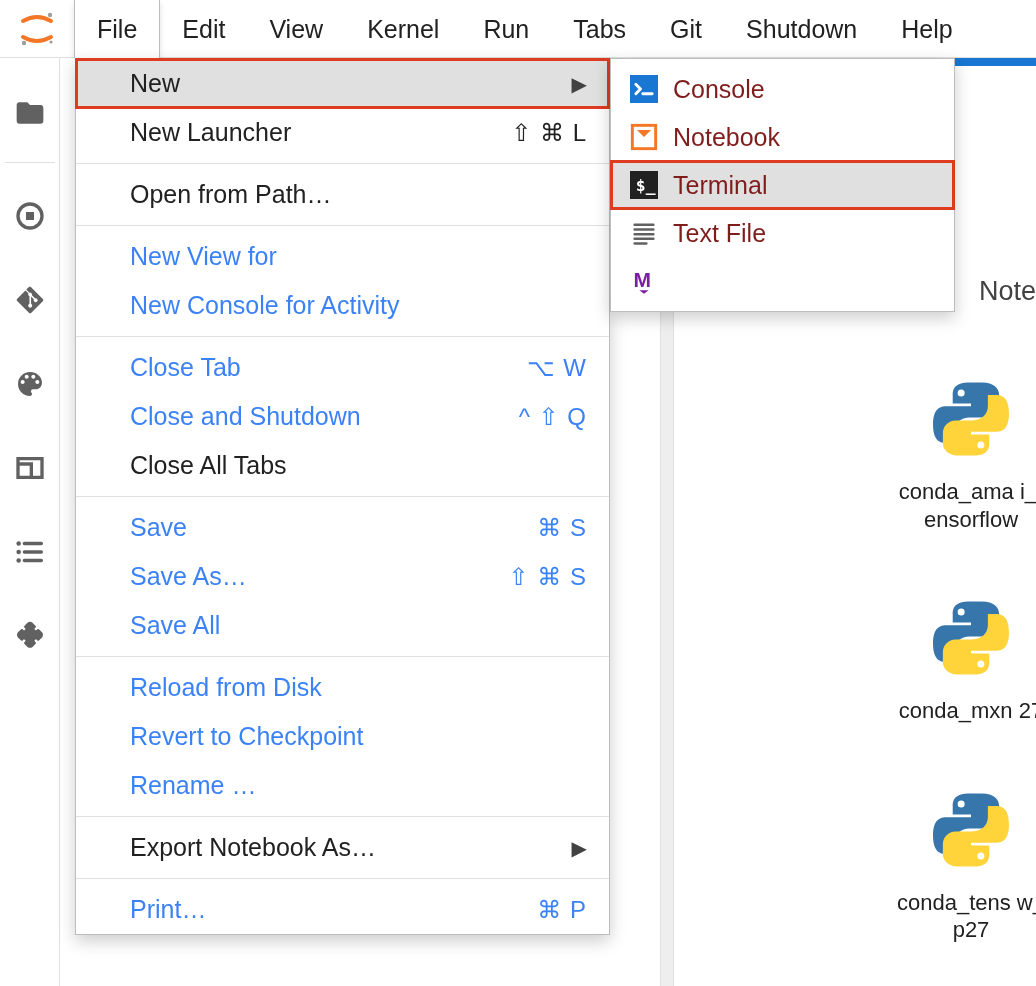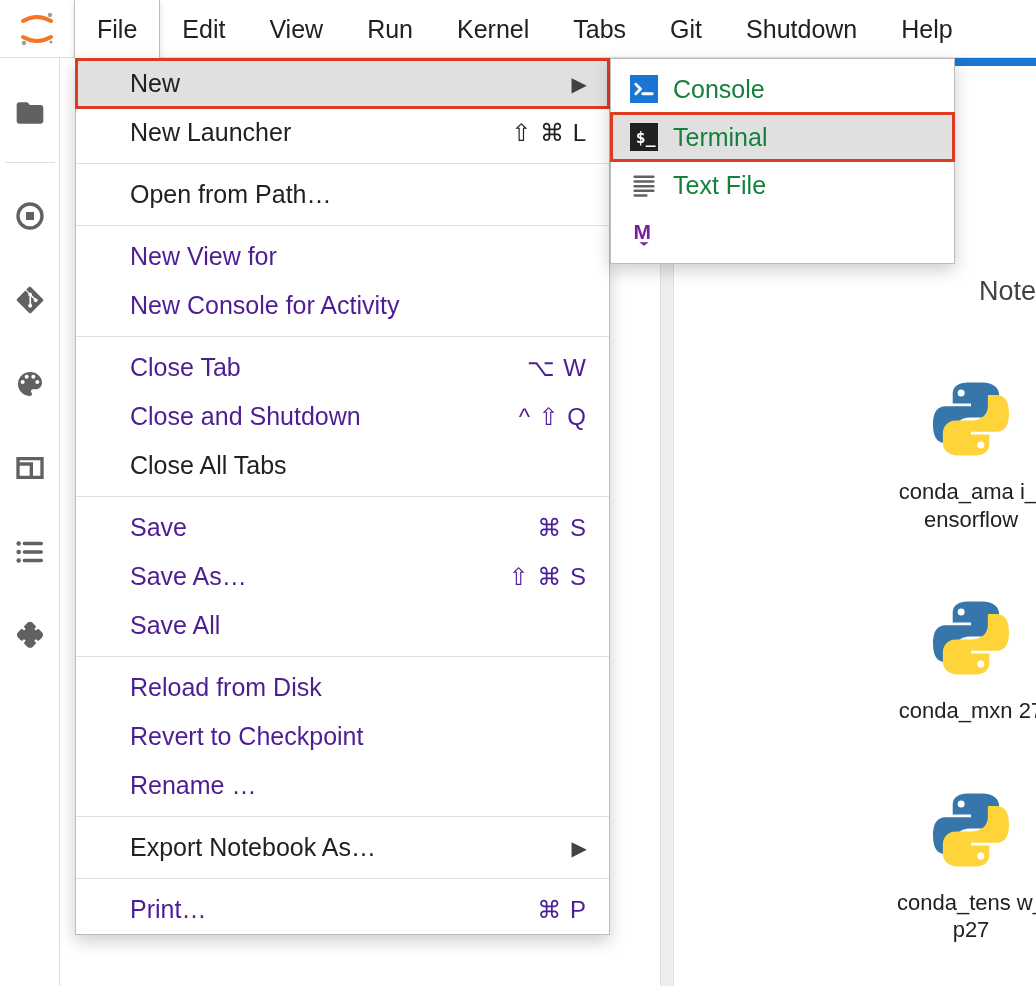--- a/index.html
+++ b/index.html
@@ -91,21 +91,21 @@
   height: 49px;
   display: flex;
   align-items: center;
   padding: 0 22px 0 54px;
   font-size: 25px;
   color: #212121;
   cursor: pointer;
   position: relative;
 }
 .menu-item.disabled {
-  color: #4c1d95;
+  color: #3b82f6;
   cursor: default;
 }
 .menu-item.highlighted {
   background: #e0e0e0;
 }
 .menu-item.red-outline {
   outline: 3px solid #de3b21;
   outline-offset: -2px;
 }
 .menu-item .shortcut {
@@ -135,21 +135,21 @@
   box-shadow: 0 6px 16px rgba(0,0,0,0.2);
   z-index: 11;
   padding: 6px 0;
 }
 .submenu-item {
   height: 48px;
   display: flex;
   align-items: center;
   padding: 0 18px;
   font-size: 25px;
-  color: #15803d;
+  color: #7f1d1d;
   cursor: pointer;
   position: relative;
 }
 .submenu-item.highlighted {
   background: #e0e0e0;
 }
 .submenu-item.red-outline {
   outline: 3px solid #de3b21;
   outline-offset: -2px;
 }
@@ -230,22 +230,22 @@
       <path d="M6 12 Q20 4 34 12" stroke="#f37726" stroke-width="4" fill="none" stroke-linecap="round"></path>
       <path d="M6 28 Q20 36 34 28" stroke="#f37726" stroke-width="4" fill="none" stroke-linecap="round"></path>
       <circle cx="33" cy="6" r="2.2" fill="#9e9e9e"></circle>
       <circle cx="7" cy="34" r="2.2" fill="#9e9e9e"></circle>
       <circle cx="34" cy="33" r="1.6" fill="#9e9e9e"></circle>
     </svg>
   </div>
   <div class="menubar-item active">File</div>
   <div class="menubar-item">Edit</div>
   <div class="menubar-item">View</div>
+  <div class="menubar-item">Kernel</div>
   <div class="menubar-item">Run</div>
-  <div class="menubar-item">Kernel</div>
   <div class="menubar-item">Tabs</div>
   <div class="menubar-item">Git</div>
   <div class="menubar-item">Shutdown</div>
   <div class="menubar-item">Help</div>
 </div>
 
 <div class="left-sidebar">
   <div class="sidebar-icon">
     <svg width="32" height="32" viewBox="0 0 24 24">
         <path fill="#616161" d="M10 4H4c-1.1 0-2 .9-2 2v12c0 1.1.9 2 2 2h16c1.1 0 2-.9 2-2V8c0-1.1-.9-2-2-2h-8l-2-2z"></path>
@@ -396,20 +396,29 @@
     <div class="submenu-item">
       <span class="submenu-icon">
         <svg width="28" height="28" viewBox="0 0 24 24">
           <rect width="24" height="24" fill="#1976d2"></rect>
           <path d="M5 8l4 4-4 4" stroke="#fff" stroke-width="2.5" fill="none" stroke-linecap="round" stroke-linejoin="round"></path>
           <path d="M11 16h8" stroke="#fff" stroke-width="2.5" stroke-linecap="round"></path>
         </svg>
       </span>
       <span>Console</span>
     </div>
+    <div class="submenu-item">
+      <span class="submenu-icon">
+        <svg width="28" height="28" viewBox="0 0 24 24">
+          <rect x="2" y="2" width="20" height="20" fill="none" stroke="#f37726" stroke-width="2.5"></rect>
+          <path d="M6 6l6 6 6-6" fill="#f37726"></path>
+        </svg>
+      </span>
+      <span>Notebook</span>
+    </div>
     <div class="submenu-item highlighted red-outline">
       <span class="submenu-icon">
         <svg width="28" height="28" viewBox="0 0 24 24">
           <rect width="24" height="24" fill="#212121"></rect>
           <text x="5" y="17" font-size="14" font-weight="bold" fill="#fff" font-family="monospace">$_</text>
         </svg>
       </span>
       <span>Terminal</span>
     </div>
     <div class="submenu-item">

